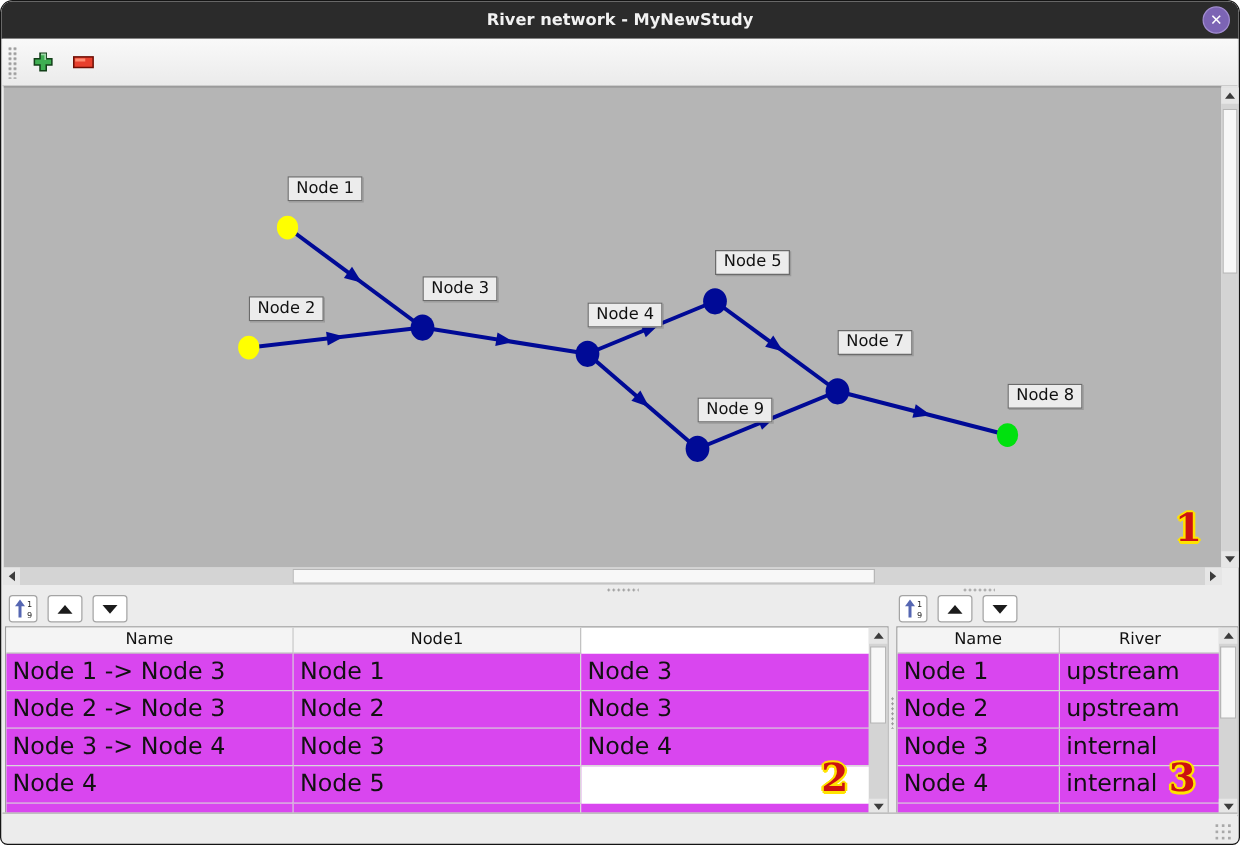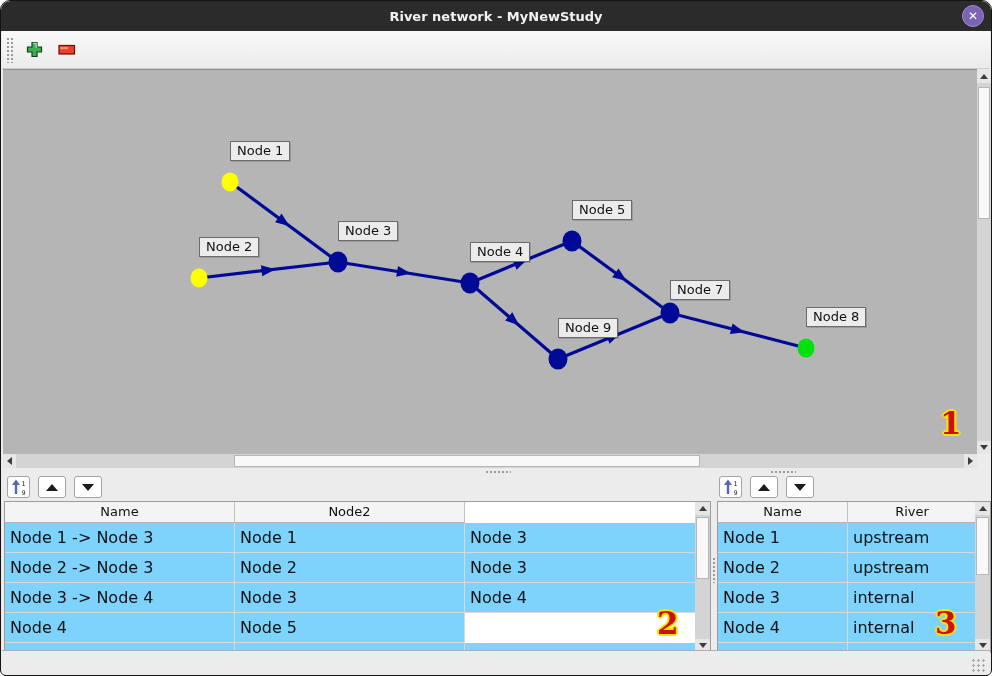--- a/index.html
+++ b/index.html
@@ -59,22 +59,22 @@
   
   .tbl{position:absolute;top:500px;height:152px;background:#ffffff;border:1px solid #9c9c9c;
        box-sizing:border-box;overflow:hidden;}
   .tbl-links{left:3px;width:707px;}
   .tbl-nodes{left:716px;width:274px;}
   .thead,.trow{display:grid;}
   .tbl-links .thead,.tbl-links .trow{grid-template-columns:230px 230px 231px;}
   .tbl-nodes .thead,.tbl-nodes .trow{grid-template-columns:130px 129px;}
   .th{height:21px;line-height:20px;background:#f4f4f4;border-right:1px solid #c2c2c2;border-bottom:1px solid #b5b5b5;
       font-size:13px;color:#111;text-align:center;box-sizing:border-box;}
-  .td{height:30px;line-height:29px;background:#7dd3fc;border-right:1px solid #d8d8d8;border-bottom:1px solid #d8d8d8;
-      font-size:16px;color:#111;padding-left:5px;box-sizing:border-box;white-space:nowrap;overflow:hidden;}
+  .td{height:30px;line-height:29px;background:#d946ef;border-right:1px solid #d8d8d8;border-bottom:1px solid #d8d8d8;
+      font-size:19px;color:#111;padding-left:5px;box-sizing:border-box;white-space:nowrap;overflow:hidden;}
   .sbv-tbl{position:absolute;right:0;top:0;bottom:0;width:15px;background:#d4d4d4;}
   .sbv-tbl .btn.up{left:0;top:0;width:15px;height:13px;}
   .sbv-tbl .btn.down{left:0;bottom:0;width:15px;height:13px;}
   .sbv-tbl .thumb{left:1px;top:15px;width:13px;height:62px;}
   .vsplit{position:absolute;left:710px;top:500px;width:6px;height:152px;background:#ececec;}
   .vsplit .dots{position:absolute;left:1px;top:56px;width:4px;height:26px;
           background-image:radial-gradient(circle,#9a9a9a 0.9px,transparent 1.1px);background-size:4px 4px;}
   
   .statusbar{position:absolute;left:1px;right:1px;bottom:1px;height:23px;background:#ececec;border-top:1px solid #b0b0b0;}
   .resizegrip{position:absolute;right:3px;bottom:2px;width:16px;height:14px;
@@ -142,21 +142,21 @@
         <ellipse cx="555" cy="289" rx="9.5" ry="10.5" fill="#000a96"></ellipse>
         <ellipse cx="667" cy="243" rx="9.5" ry="10.5" fill="#000a96"></ellipse>
         <ellipse cx="803" cy="278" rx="8.5" ry="9.5" fill="#00e10e"></ellipse>
       </svg>
   <div class="nlabel" style="left: 227px; top: 71px;">Node 1</div>
       <div class="nlabel" style="left: 196px; top: 167px;">Node 2</div>
       <div class="nlabel" style="left: 335px; top: 151px;">Node 3</div>
       <div class="nlabel" style="left: 467px; top: 172px;">Node 4</div>
       <div class="nlabel" style="left: 569px; top: 130px;">Node 5</div>
       <div class="nlabel" style="left: 555px; top: 248px;">Node 9</div>
-      <div class="nlabel" style="left: 667px; top: 210px;">Node 7</div>
+      <div class="nlabel" style="left: 667px; top: 194px;">Node 7</div>
       <div class="nlabel" style="left: 803px; top: 237px; text-align: right;">Node 8</div>
     </div>
 
   <div class="sb sbv-canvas">
     <span class="btn up">
         <span class="tri up"></span>
       </span>
     <span class="thumb"></span>
     <span class="btn down">
         <span class="tri down"></span>
@@ -209,21 +209,21 @@
         </span>
       <span class="sqbtn arrow">
           <span class="sm-tri down"></span>
         </span>
     </div>
   </div>
 
   <div class="tbl tbl-links" id="linksTable">
     <div class="thead">
         <div class="th">Name</div>
-        <div class="th">Node2</div>
+        <div class="th">Node1</div>
       </div>
     <div class="tbody">
         <div class="trow">
           <div class="td">Node 1 -&gt; Node 3</div>
           <div class="td">Node 1</div>
           <div class="td">Node 3</div>
         </div>
         <div class="trow">
           <div class="td">Node 2 -&gt; Node 3</div>
           <div class="td">Node 2</div>

